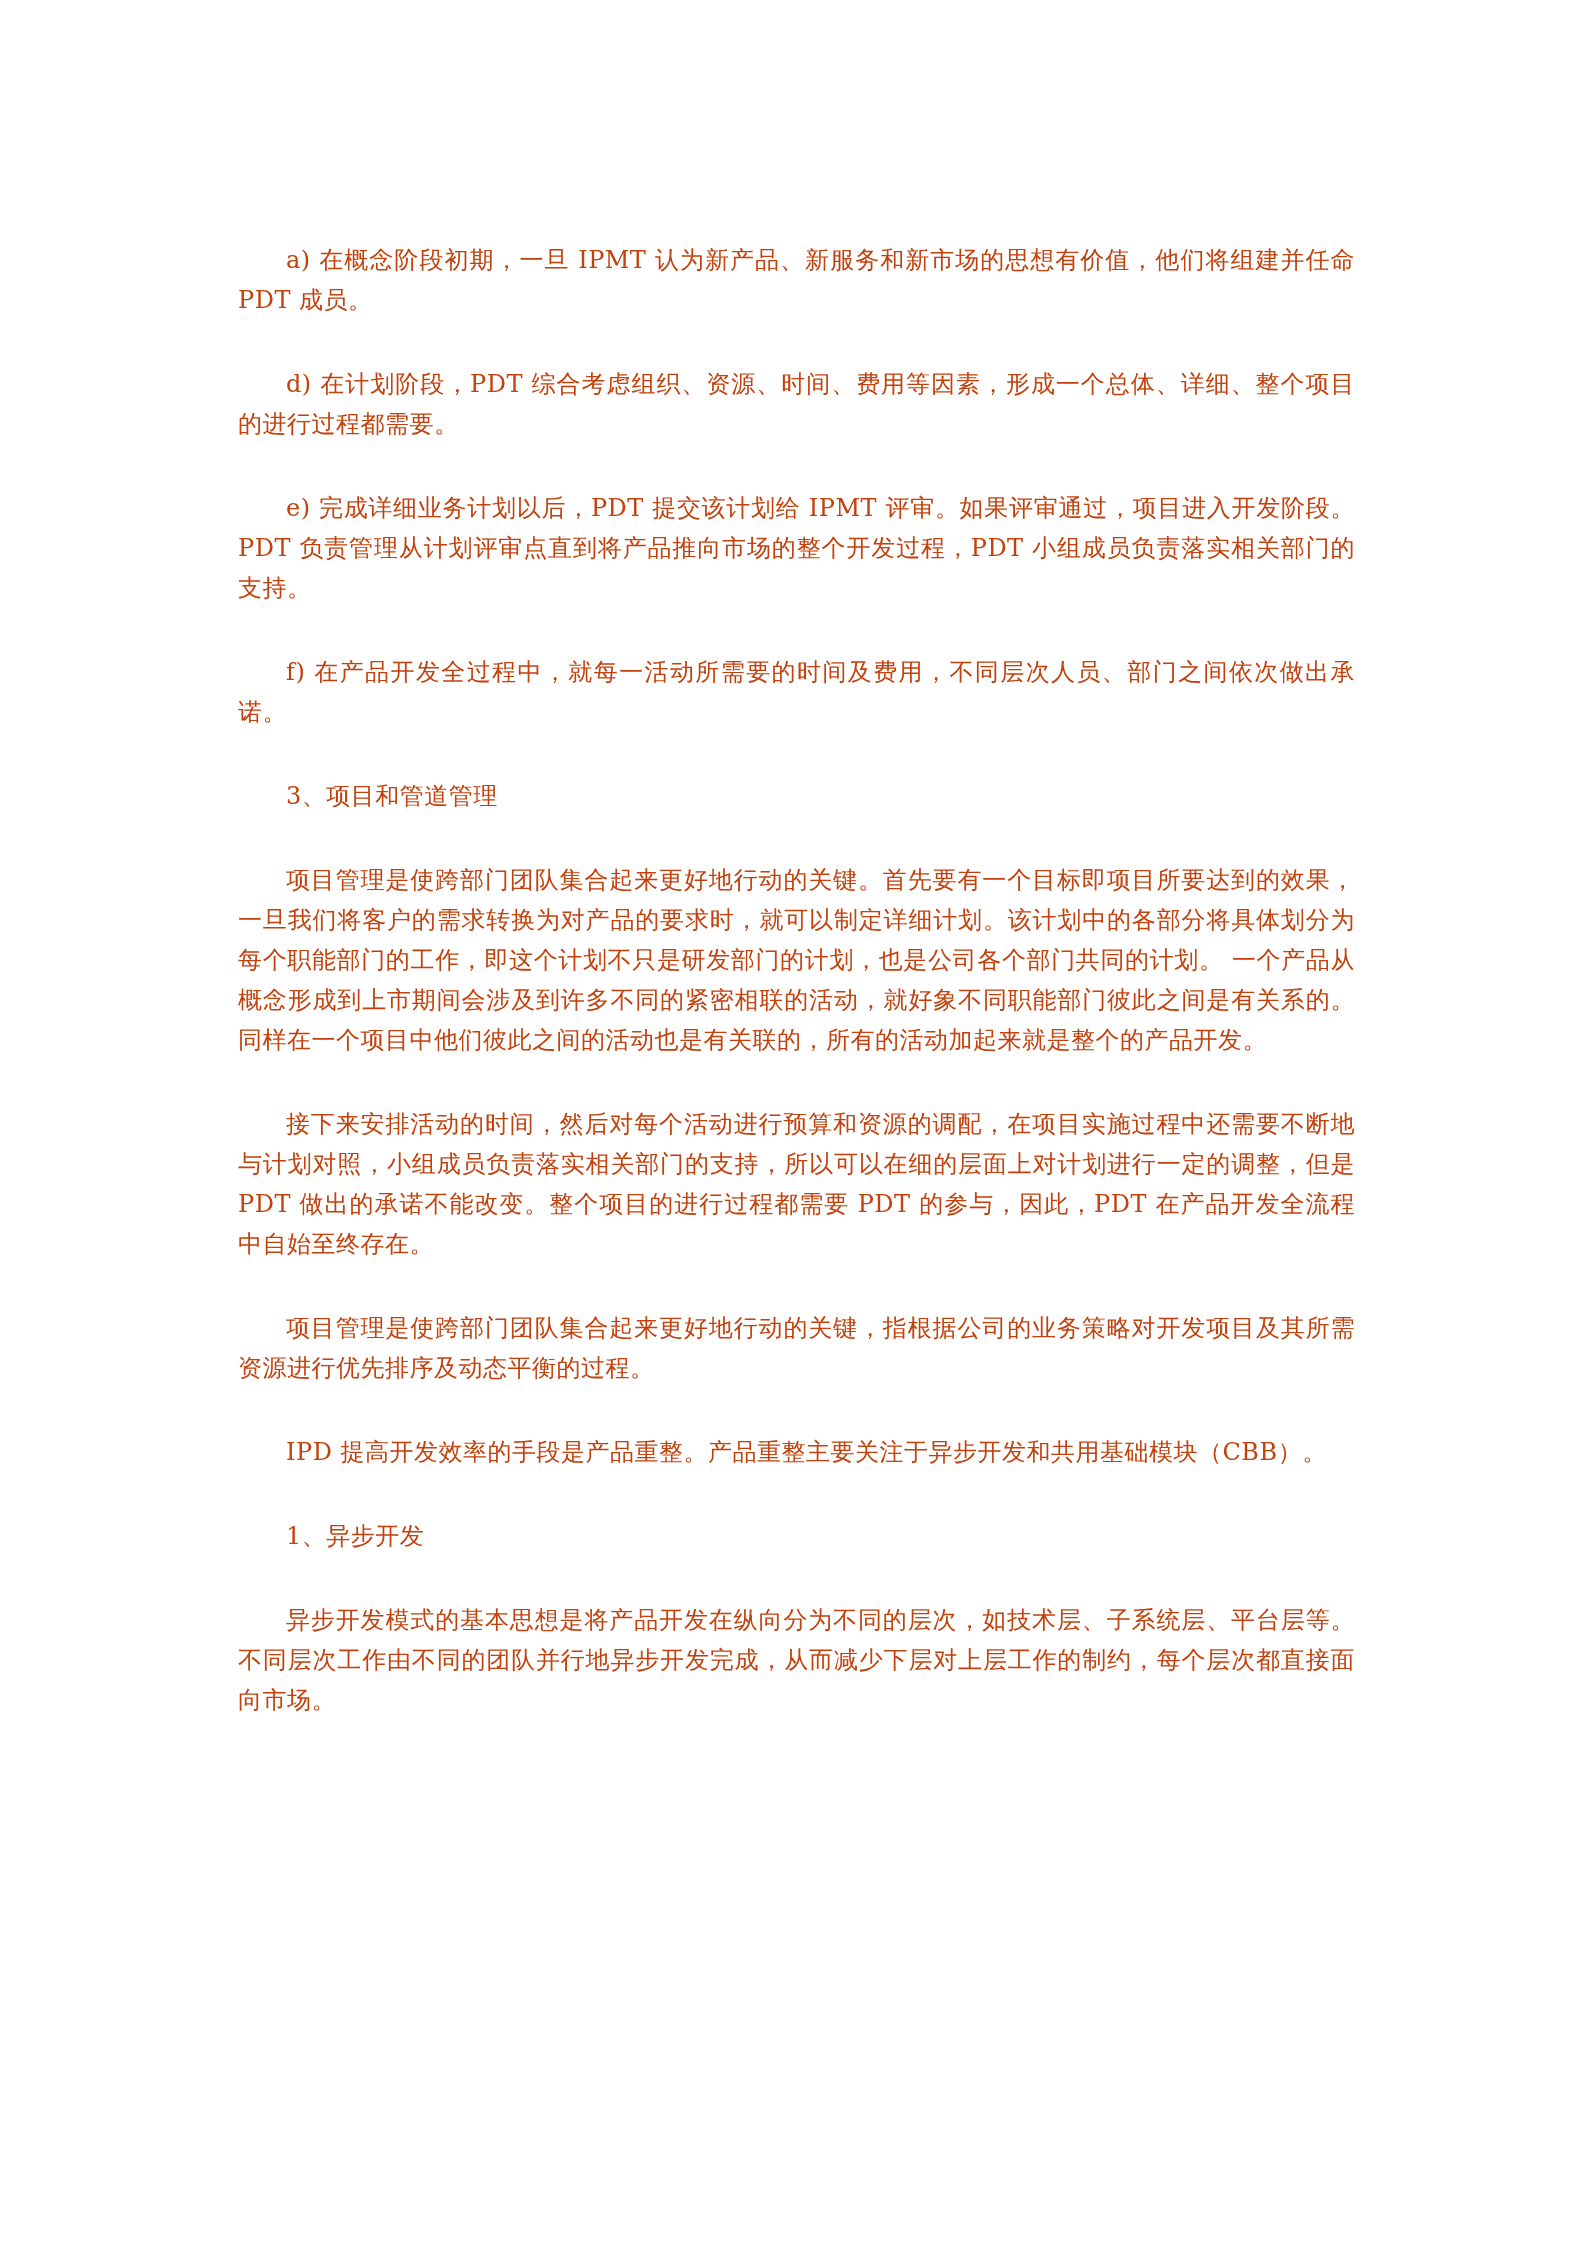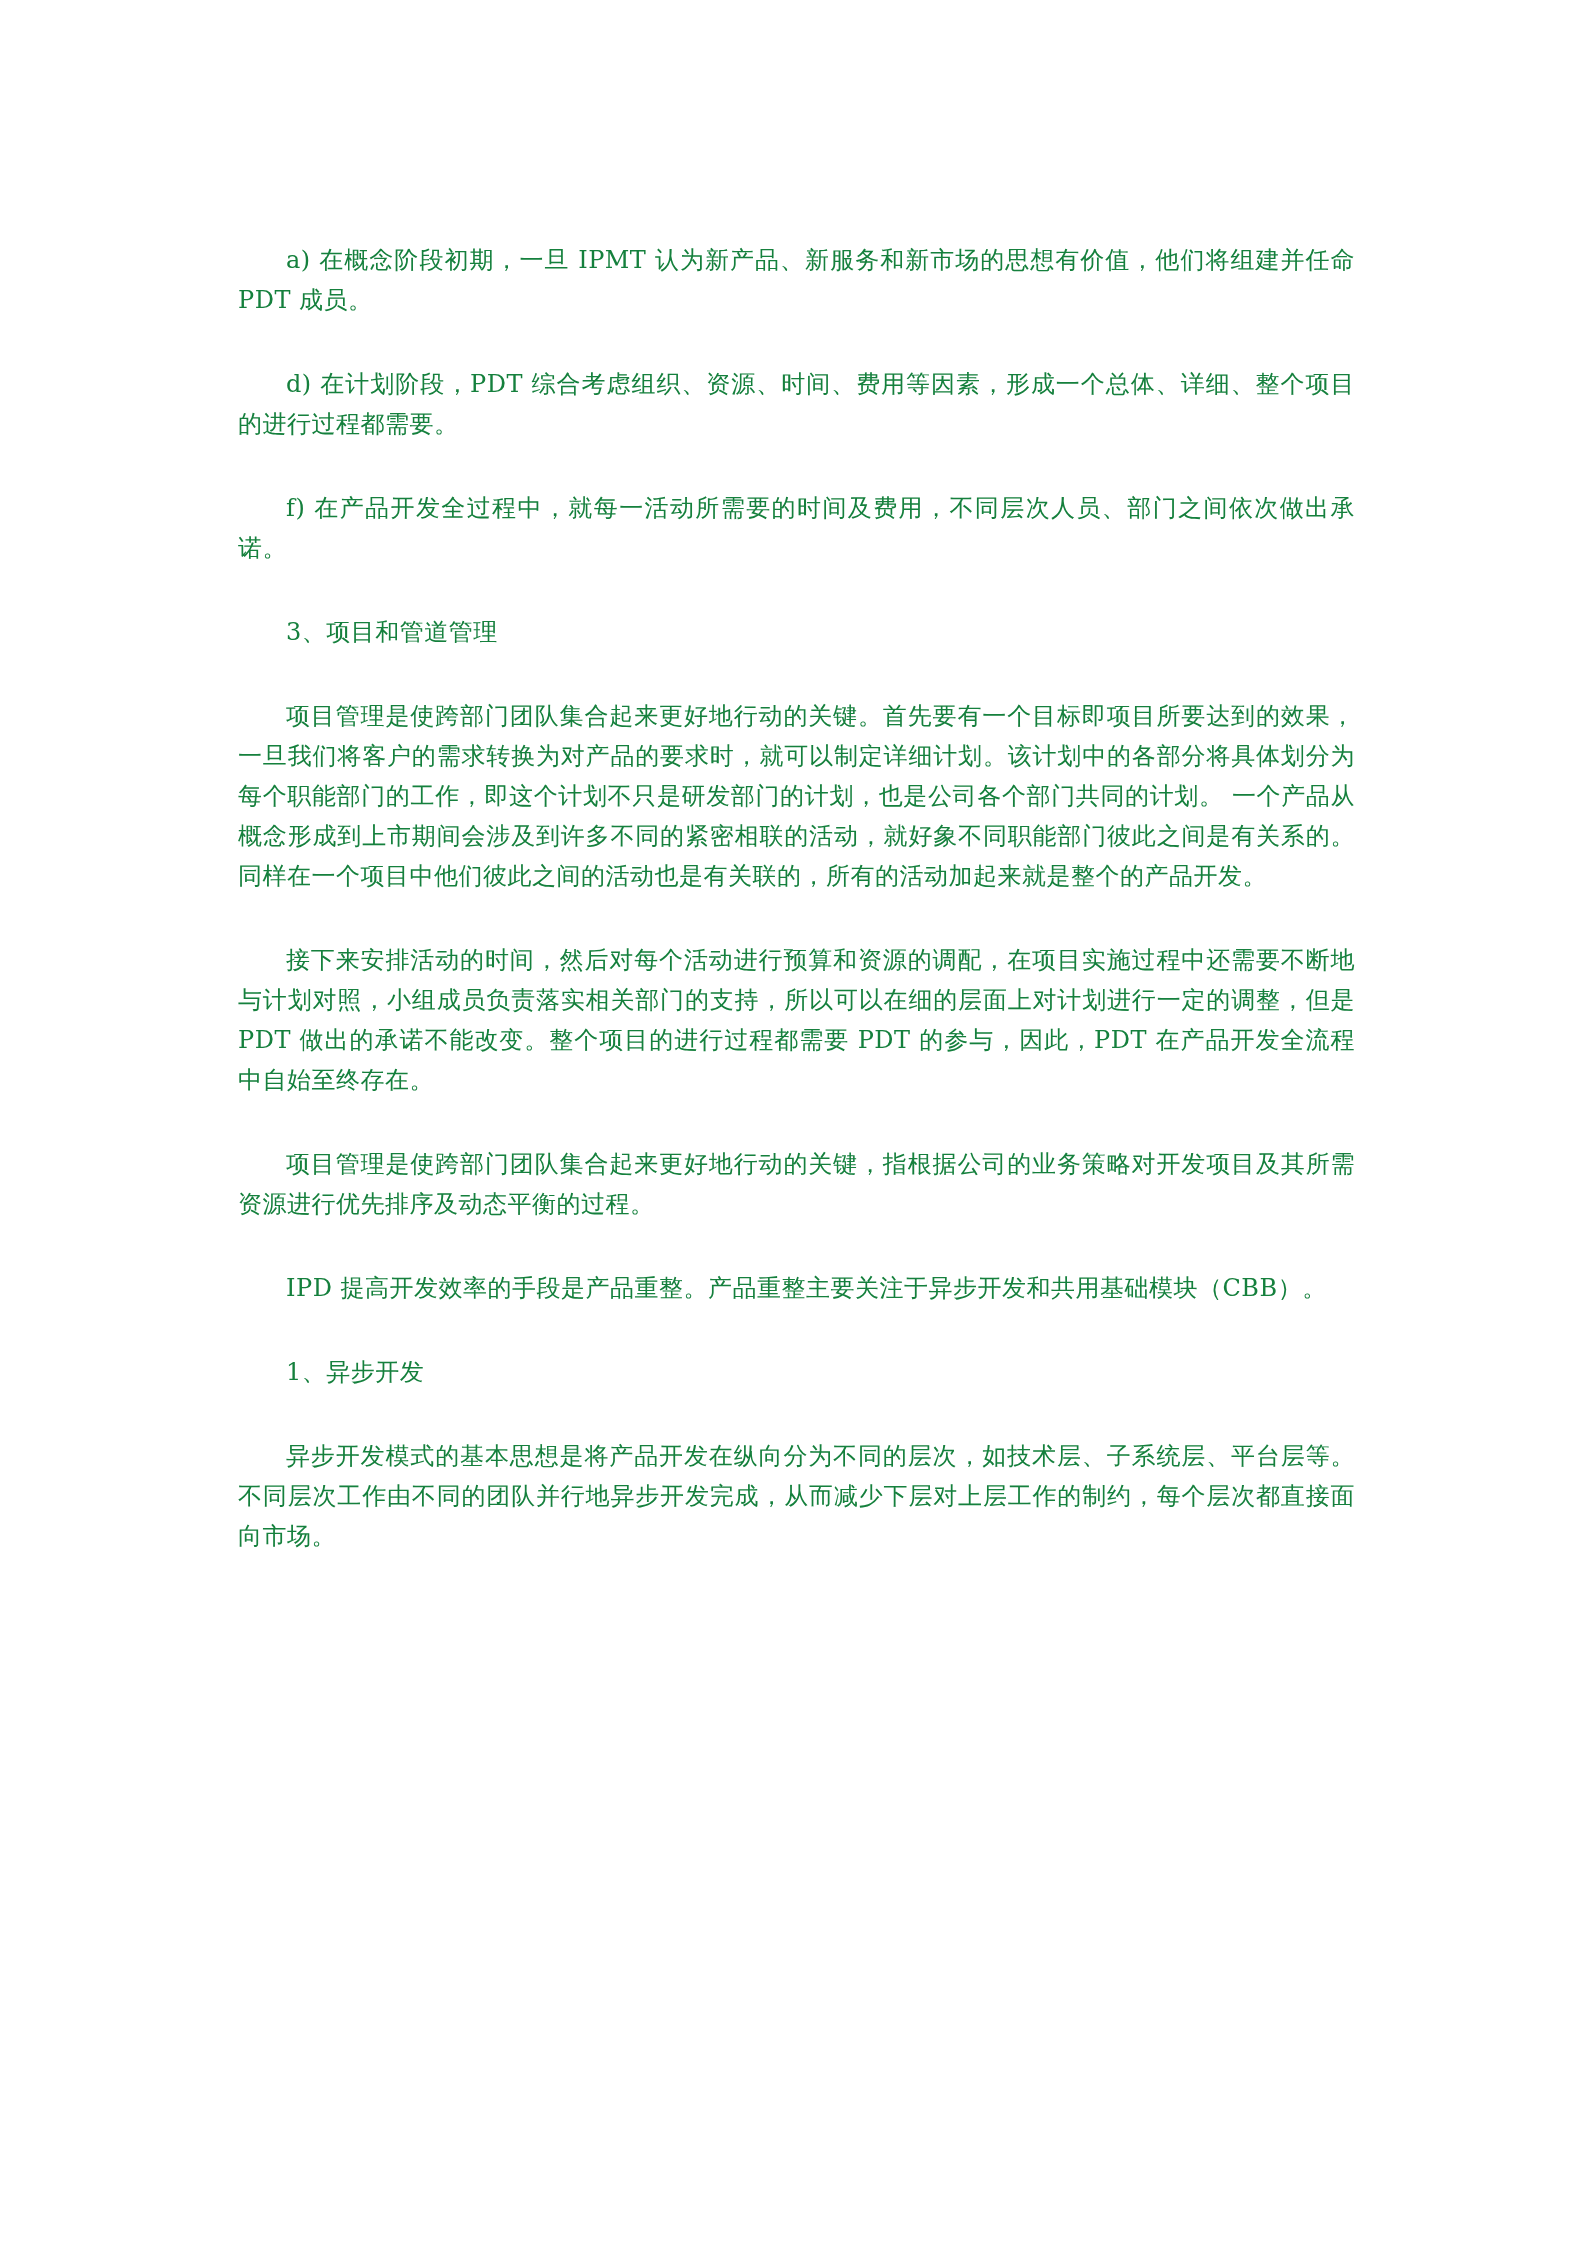--- a/index.html
+++ b/index.html
@@ -32,23 +32,24 @@
     word-break: break-all;
   }
   .content p.flush {
     text-indent: 0;
   }
 </style>
 </head>
 <body style="background: rgb(255, 255, 255);">
 
 <div class="page">
-  <div class="content" style="color: #15803d;">
+  <div class="content" style="color: #c2410c;">
     <p>a) 在概念阶段初期，一旦 IPMT 认为新产品、新服务和新市场的思想有价值，他们将组建并任命 PDT 成员。</p>
     <p>d) 在计划阶段，PDT 综合考虑组织、资源、时间、费用等因素，形成一个总体、详细、整个项目的进行过程都需要。</p>
+    <p>e) 完成详细业务计划以后，PDT 提交该计划给 IPMT 评审。如果评审通过，项目进入开发阶段。PDT 负责管理从计划评审点直到将产品推向市场的整个开发过程，PDT 小组成员负责落实相关部门的支持。</p>
     <p>f) 在产品开发全过程中，就每一活动所需要的时间及费用，不同层次人员、部门之间依次做出承诺。</p>
     <p>3、项目和管道管理</p>
     <p>项目管理是使跨部门团队集合起来更好地行动的关键。首先要有一个目标即项目所要达到的效果，一旦我们将客户的需求转换为对产品的要求时，就可以制定详细计划。该计划中的各部分将具体划分为每个职能部门的工作，即这个计划不只是研发部门的计划，也是公司各个部门共同的计划。 一个产品从概念形成到上市期间会涉及到许多不同的紧密相联的活动，就好象不同职能部门彼此之间是有关系的。同样在一个项目中他们彼此之间的活动也是有关联的，所有的活动加起来就是整个的产品开发。</p>
     <p>接下来安排活动的时间，然后对每个活动进行预算和资源的调配，在项目实施过程中还需要不断地与计划对照，小组成员负责落实相关部门的支持，所以可以在细的层面上对计划进行一定的调整，但是 PDT 做出的承诺不能改变。整个项目的进行过程都需要 PDT 的参与，因此，PDT 在产品开发全流程中自始至终存在。</p>
     <p>项目管理是使跨部门团队集合起来更好地行动的关键，指根据公司的业务策略对开发项目及其所需资源进行优先排序及动态平衡的过程。</p>
     <p>IPD 提高开发效率的手段是产品重整。产品重整主要关注于异步开发和共用基础模块（CBB）。</p>
     <p>1、异步开发</p>
     <p>异步开发模式的基本思想是将产品开发在纵向分为不同的层次，如技术层、子系统层、平台层等。不同层次工作由不同的团队并行地异步开发完成，从而减少下层对上层工作的制约，每个层次都直接面向市场。</p>
   </div>
 </div>

